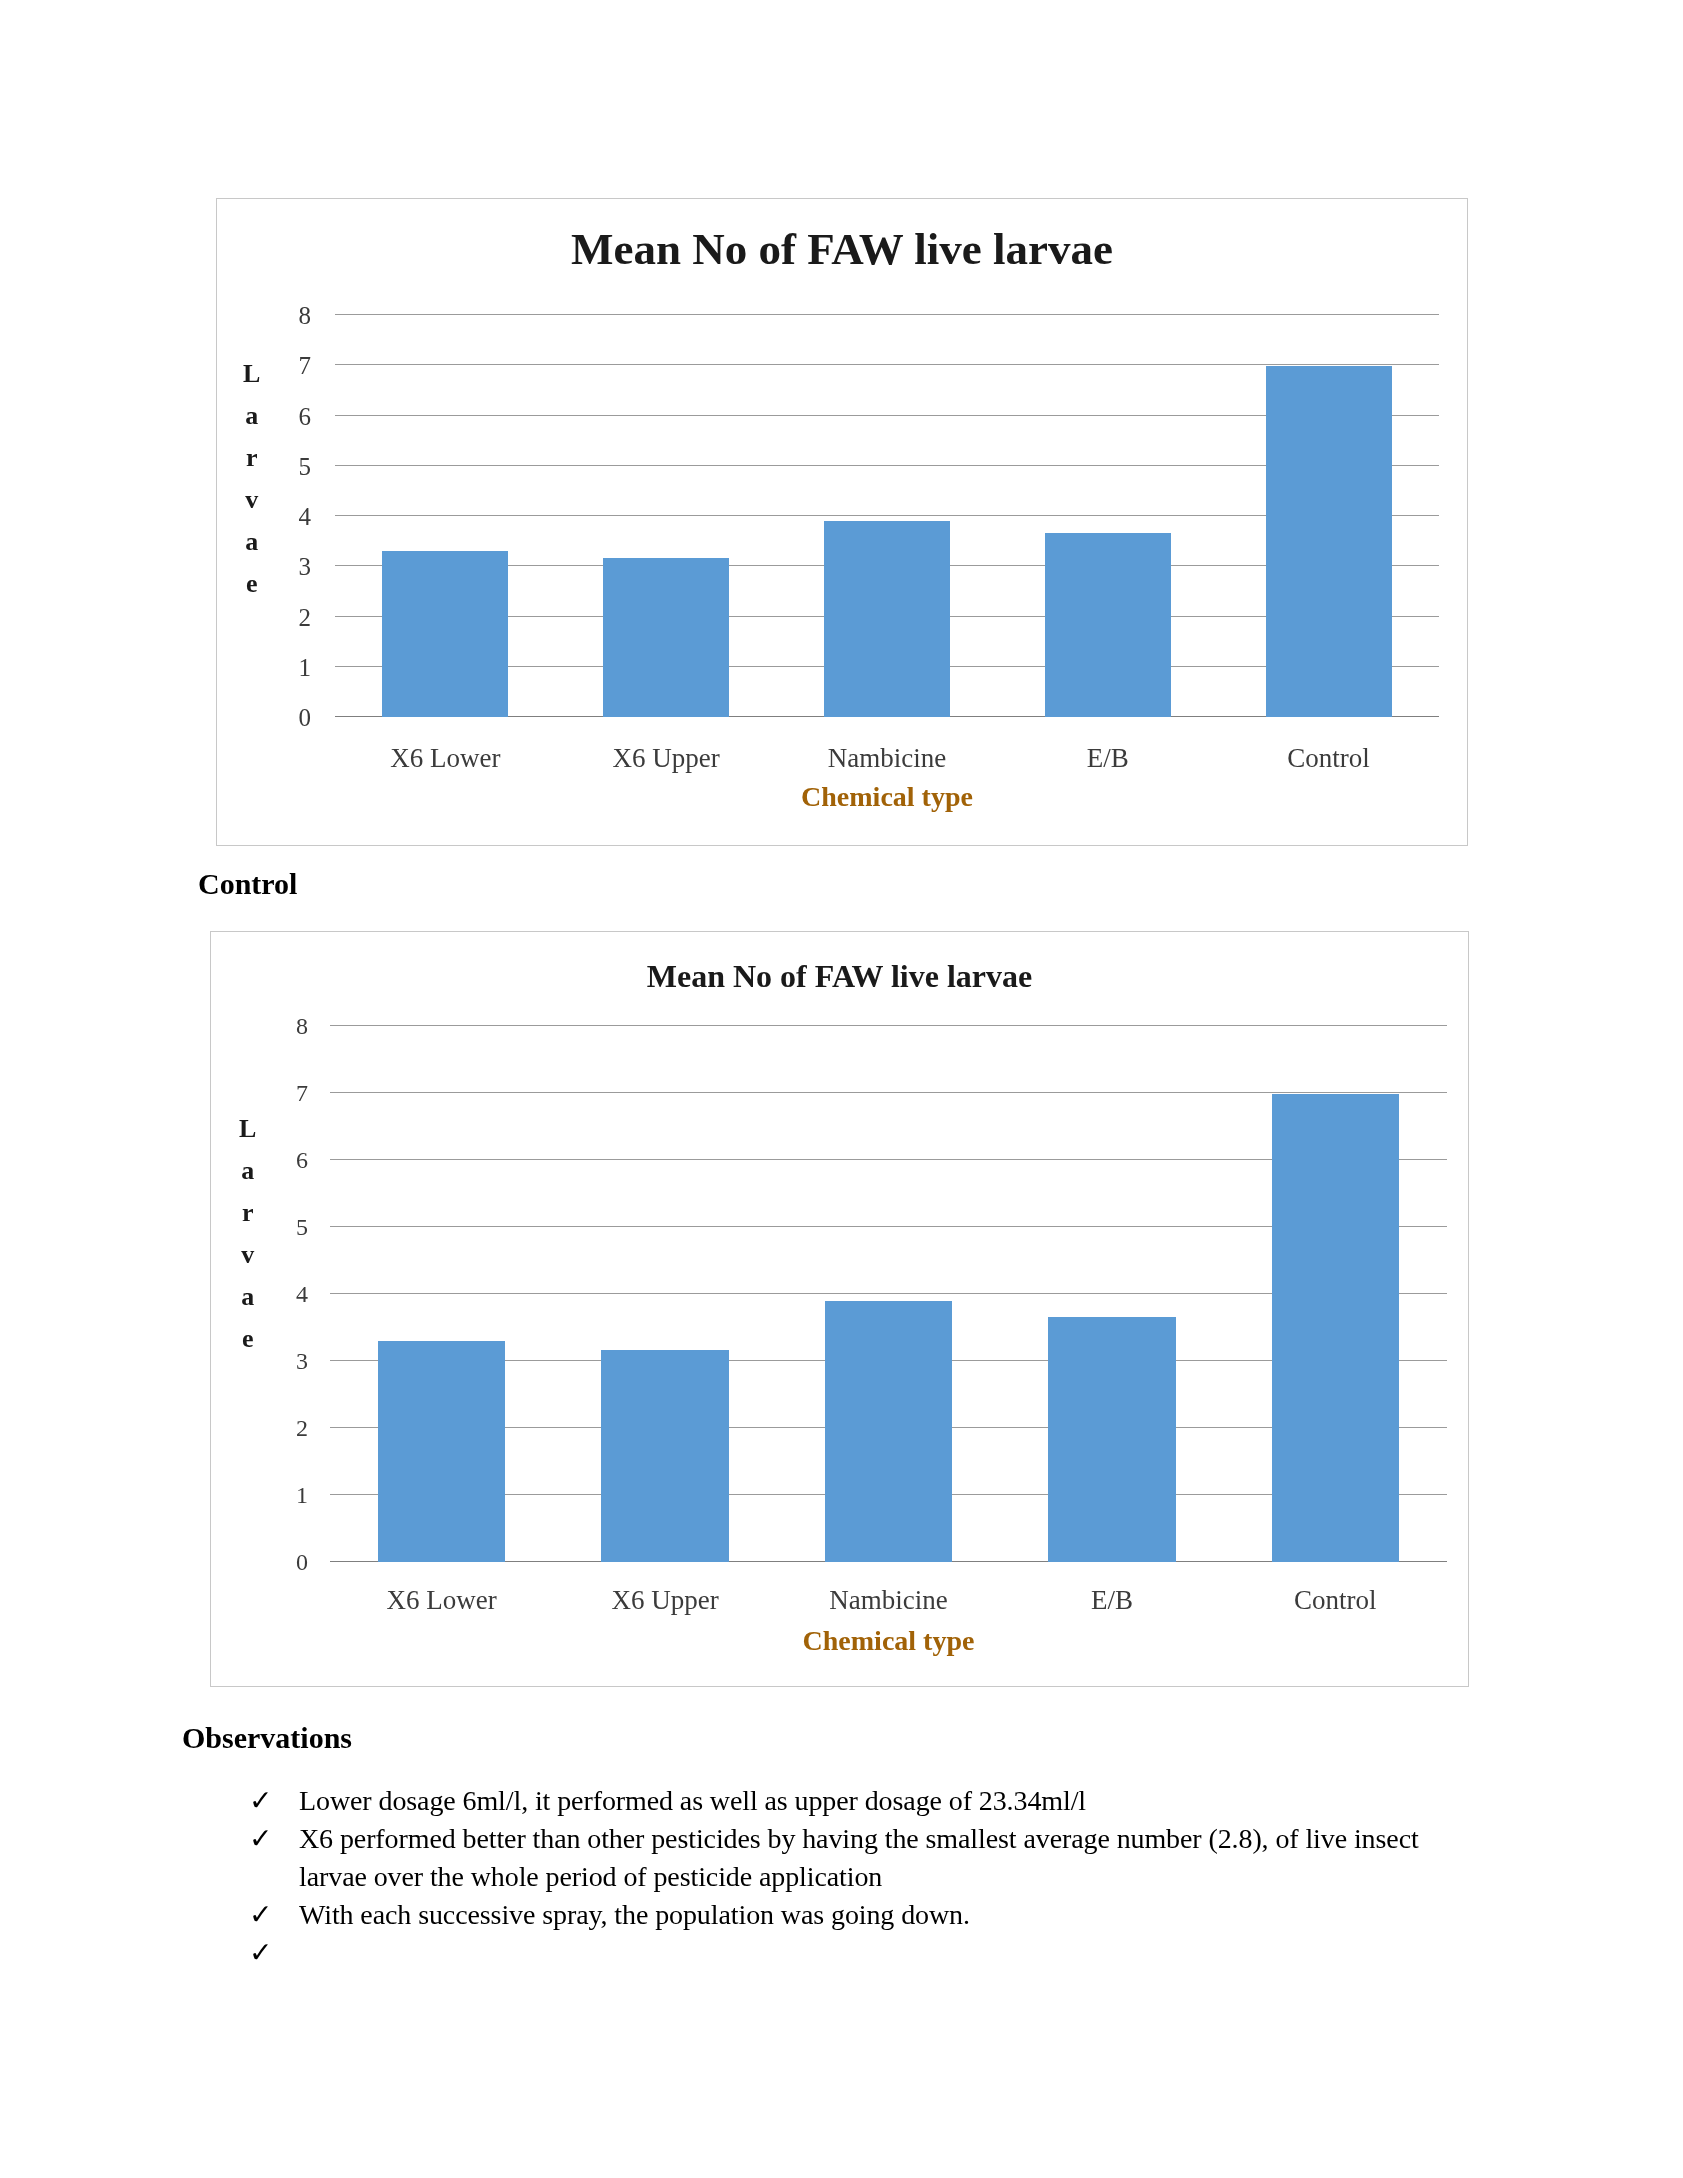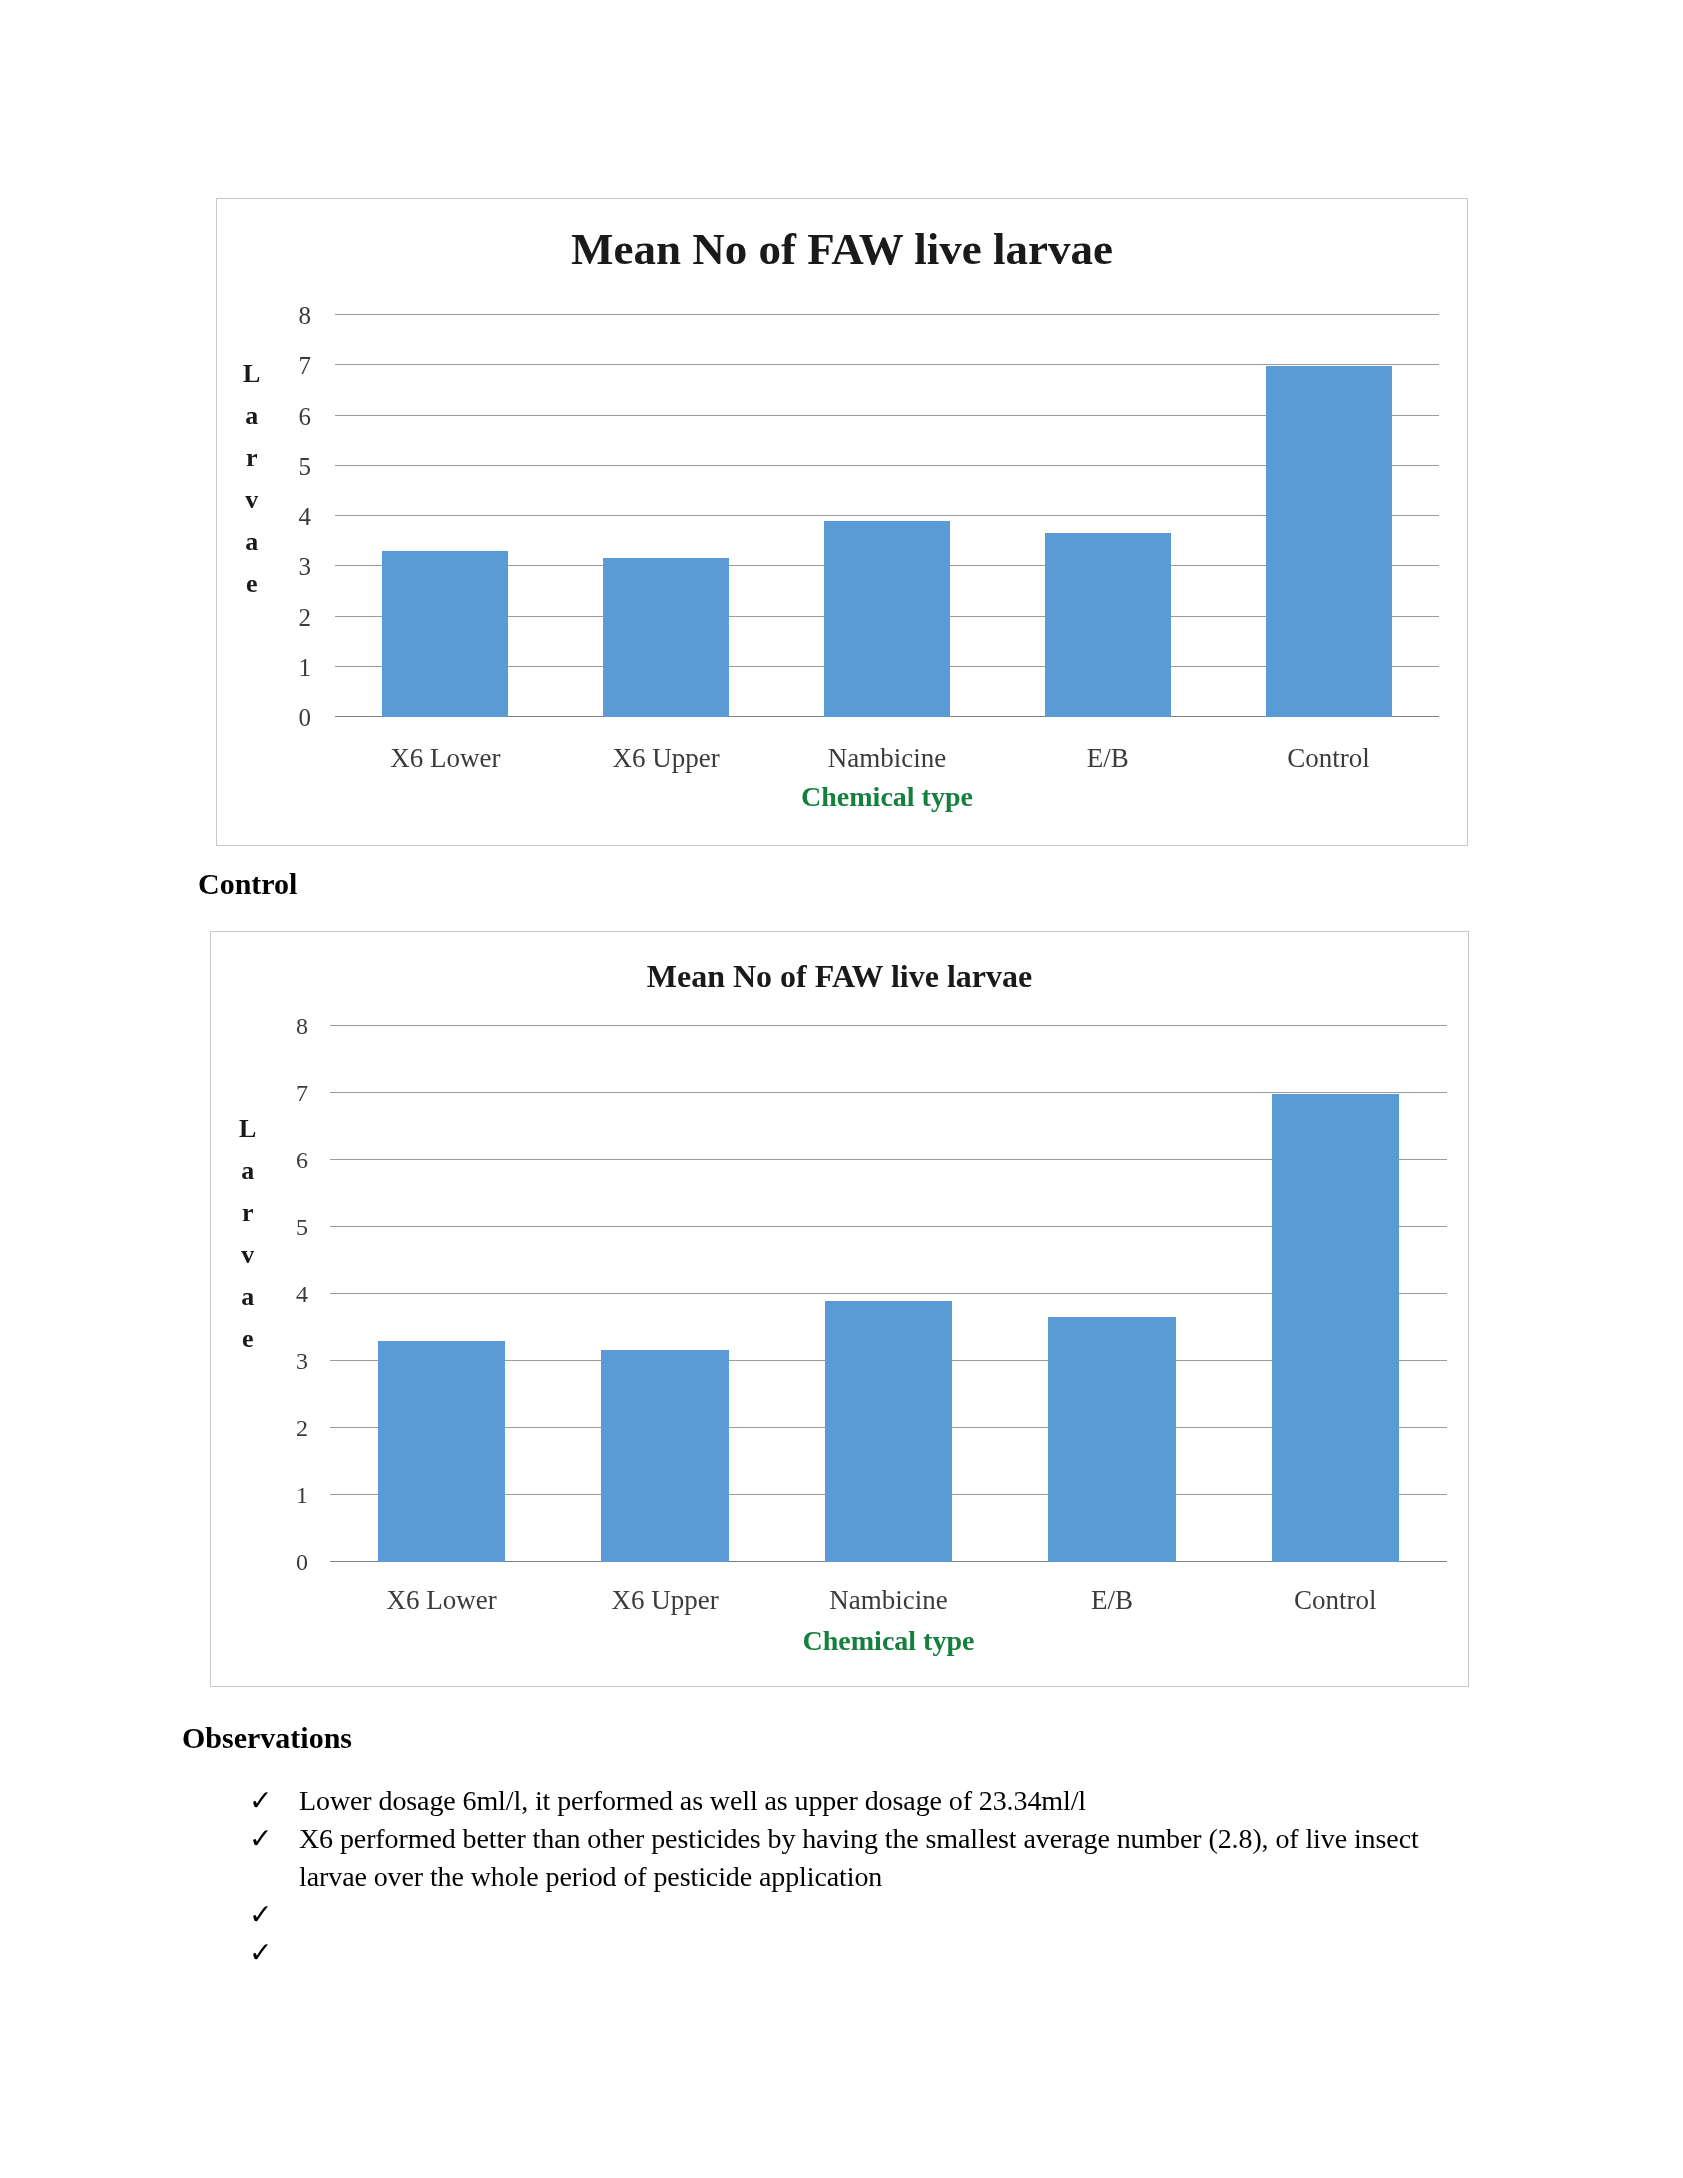--- a/index.html
+++ b/index.html
@@ -56,21 +56,21 @@
   .yl-letter { line-height:42px; }
 
   .x-labels {
     position:absolute; display:flex; color:#3b3b3b; font-size:27px;
   }
   #chart1 .x-labels { left:118px; width:1104px; top:544px; }
   #chart2 .x-labels { left:119px; width:1117px; top:653px; }
   .xlab { flex:1 1 0; text-align:center; white-space:nowrap; }
 
   .x-axis-title {
-    position:absolute; text-align:center; font-weight:bold; color:#15803d; font-size:28px;
+    position:absolute; text-align:center; font-weight:bold; color:#a16207; font-size:28px;
   }
   #chart1 .x-axis-title { left:118px; width:1104px; top:582px; }
   #chart2 .x-axis-title { left:119px; width:1117px; top:693px; }
 
   
   .heading {
     position:absolute; font-weight:bold; font-size:30px; color:#000;
     font-family:"Liberation Serif", serif; line-height:1.1;
   }
   #results-heading      { left:198px; top:867px; }
@@ -221,18 +221,19 @@
     <div class="obs-row">
       <span class="obs-check">✓</span>
       <span class="obs-text">Lower dosage 6ml/l, it performed as well as upper dosage of 23.34ml/l</span>
     </div>
     <div class="obs-row">
       <span class="obs-check">✓</span>
       <span class="obs-text">X6 performed better than other pesticides by having the smallest average number (2.8), of live insect larvae over the whole period of pesticide application</span>
     </div>
     <div class="obs-row">
       <span class="obs-check">✓</span>
+      <span class="obs-text">With each successive spray, the population was going down.</span>
     </div>
     <div class="obs-row">
       <span class="obs-check">✓</span>
     </div>
   </div>
 
 
 </body></html>

